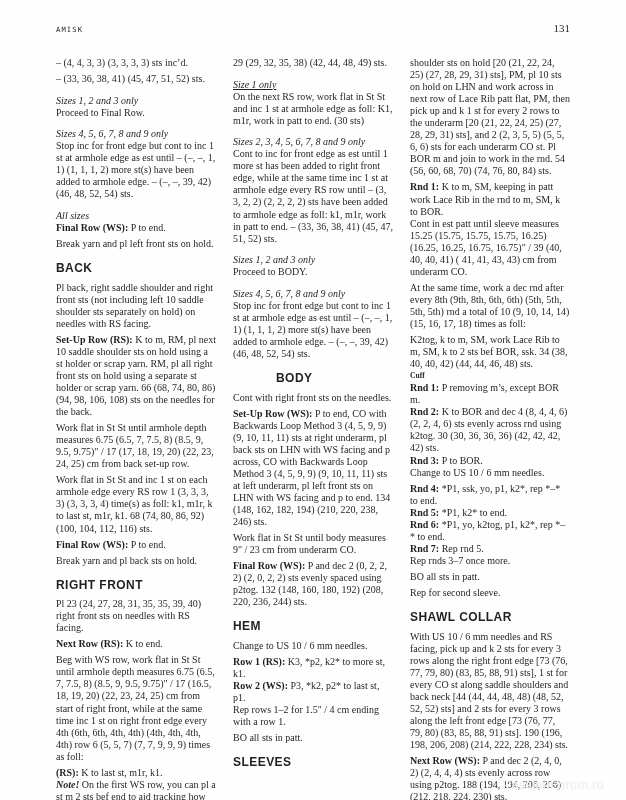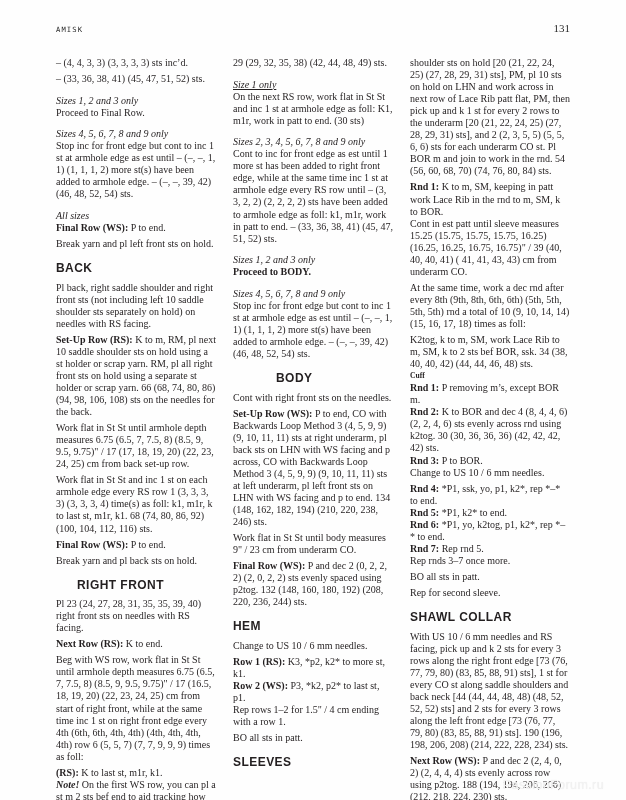--- a/index.html
+++ b/index.html
@@ -131,35 +131,35 @@
         <p class="t blk tight ital" style="margin-top: 9.5px;">All sizes</p>
         <p class="t blk" style="margin-top: 0px;"><span class="lead">Final Row (WS):</span><span> P to end.</span></p>
         <p class="t blk">Break yarn and pl left front sts on hold.</p>
         <h2 class="sec blk" style="margin-top: 11px;">BACK</h2>
         <p class="t blk">Pl back, right saddle shoulder and right front sts (not including left 10 saddle shoulder sts separately on hold) on needles with RS facing.</p>
         <p class="t blk"><span class="lead">Set-Up Row (RS):</span><span> K to m, RM, pl next 10 saddle shoulder sts on hold using a st holder or scrap yarn. RM, pl all right front sts on hold using a separate st holder or scrap yarn. 66 (68, 74, 80, 86) (94, 98, 106, 108) sts on the needles for the back.</span></p>
         <p class="t blk">Work flat in St St until armhole depth measures 6.75 (6.5, 7, 7.5, 8) (8.5, 9, 9.5, 9.75)" / 17 (17, 18, 19, 20) (22, 23, 24, 25) cm from back set-up row.</p>
         <p class="t blk">Work flat in St St and inc 1 st on each armhole edge every RS row 1 (3, 3, 3, 3) (3, 3, 3, 4) time(s) as foll: k1, m1r, k to last st, m1r, k1. 68 (74, 80, 86, 92) (100, 104, 112, 116) sts.</p>
         <p class="t blk"><span class="lead">Final Row (WS):</span><span> P to end.</span></p>
         <p class="t blk">Break yarn and pl back sts on hold.</p>
-        <h2 class="sec blk" style="margin-top: 11px; margin-left: 21px;">RIGHT FRONT</h2>
+        <h2 class="sec blk" style="margin-top: 11px;">RIGHT FRONT</h2>
         <p class="t blk">Pl 23 (24, 27, 28, 31, 35, 35, 39, 40) right front sts on needles with RS facing.</p>
         <p class="t blk"><span class="lead">Next Row (RS):</span><span> K to end.</span></p>
         <p class="t blk">Beg with WS row, work flat in St St until armhole depth measures 6.75 (6.5, 7, 7.5, 8) (8.5, 9, 9.5, 9.75)" / 17 (16.5, 18, 19, 20) (22, 23, 24, 25) cm from start of right front, while at the same time inc 1 st on right front edge every 4th (6th, 6th, 4th, 4th) (4th, 4th, 4th, 4th) row 6 (5, 5, 7) (7, 7, 9, 9, 9) times as foll:</p>
         <p class="t blk"><span class="lead">(RS):</span><span> K to last st, m1r, k1.</span></p>
         <p class="t blk" style="margin-top: 0px;"><span class="lead ital">Note!</span><span> On the first WS row, you can pl a st m 2 sts bef end to aid tracking how many sts are inc in this way.</span></p>
       </div>
     <div class="col">
         <p class="t blk">29 (29, 32, 35, 38) (42, 44, 48, 49) sts.</p>
         <p class="t blk tight ital" style="margin-top: 9.5px; text-decoration: underline;">Size 1 only</p>
         <p class="t blk" style="margin-top: 0px;">On the next RS row, work flat in St St and inc 1 st at armhole edge as foll: K1, m1r, work in patt to end. (30 sts)</p>
         <p class="t blk tight ital" style="margin-top: 9.5px;">Sizes 2, 3, 4, 5, 6, 7, 8 and 9 only</p>
         <p class="t blk" style="margin-top: 0px;">Cont to inc for front edge as est until 1 more st has been added to right front edge, while at the same time inc 1 st at armhole edge every RS row until – (3, 3, 2, 2) (2, 2, 2, 2) sts have been added to armhole edge as foll: k1, m1r, work in patt to end. – (33, 36, 38, 41) (45, 47, 51, 52) sts.</p>
         <p class="t blk tight ital" style="margin-top: 9.5px;">Sizes 1, 2 and 3 only</p>
-        <p class="t blk" style="margin-top: 0px; font-weight: bold;">Proceed to BODY.</p>
+        <p class="t blk" style="margin-top: 0px;">Proceed to BODY.</p>
         <p class="t blk tight ital" style="margin-top: 9.5px;">Sizes 4, 5, 6, 7, 8 and 9 only</p>
         <p class="t blk" style="margin-top: 0px;">Stop inc for front edge but cont to inc 1 st at armhole edge as est until – (–, –, 1, 1) (1, 1, 1, 2) more st(s) have been added to armhole edge. – (–, –, 39, 42) (46, 48, 52, 54) sts.</p>
         <h2 class="sec blk" style="margin-top: 11px; padding-left: 43px;">BODY</h2>
         <p class="t blk">Cont with right front sts on the needles.</p>
         <p class="t blk"><span class="lead">Set-Up Row (WS):</span><span> P to end, CO with Backwards Loop Method 3 (4, 5, 9, 9) (9, 10, 11, 11) sts at right underarm, pl back sts on LHN with WS facing and p across, CO with Backwards Loop Method 3 (4, 5, 9, 9) (9, 10, 11, 11) sts at left underarm, pl left front sts on LHN with WS facing and p to end. 134 (148, 162, 182, 194) (210, 220, 238, 246) sts.</span></p>
         <p class="t blk">Work flat in St St until body measures 9" / 23 cm from underarm CO.</p>
         <p class="t blk"><span class="lead">Final Row (WS):</span><span> P and dec 2 (0, 2, 2, 2) (2, 0, 2, 2) sts evenly spaced using p2tog. 132 (148, 160, 180, 192) (208, 220, 236, 244) sts.</span></p>
         <h2 class="sec blk" style="margin-top: 11px;">HEM</h2>
         <p class="t blk">Change to US 10 / 6 mm needles.</p>
         <p class="t blk"><span class="lead">Row 1 (RS):</span><span> K3, *p2, k2* to more st, k1.</span></p>

